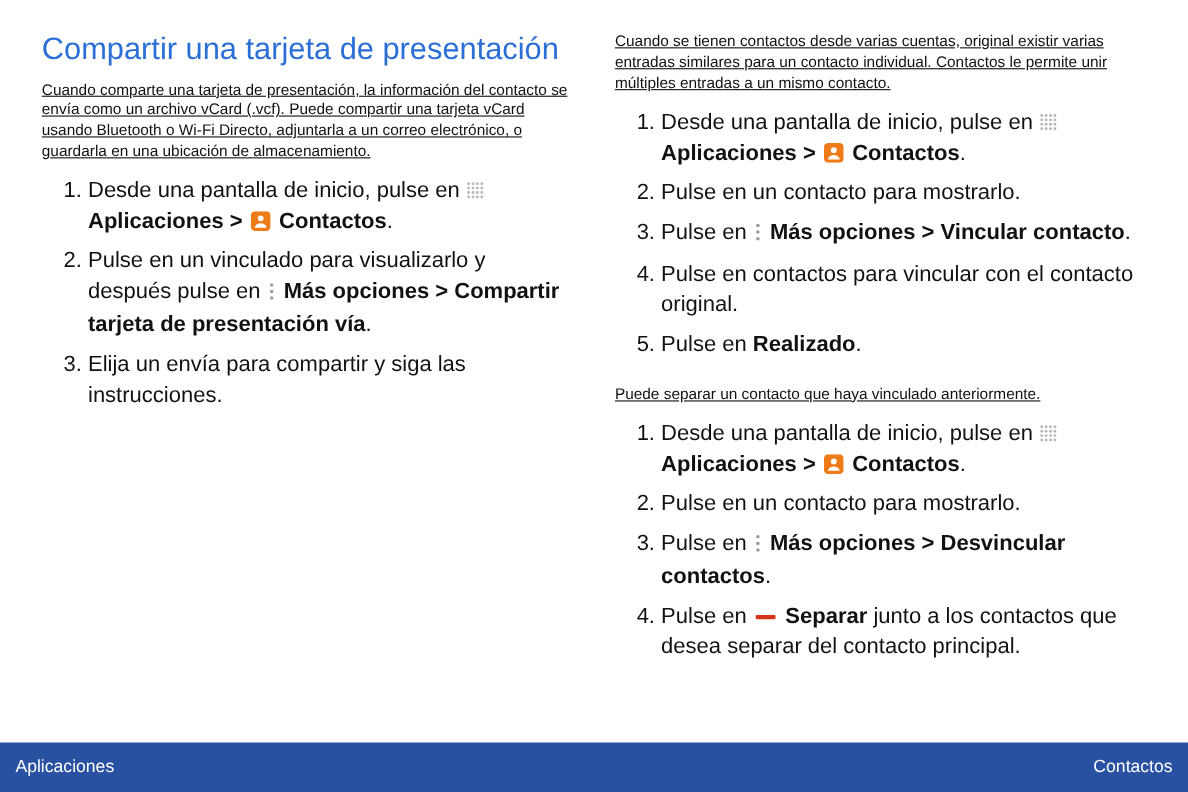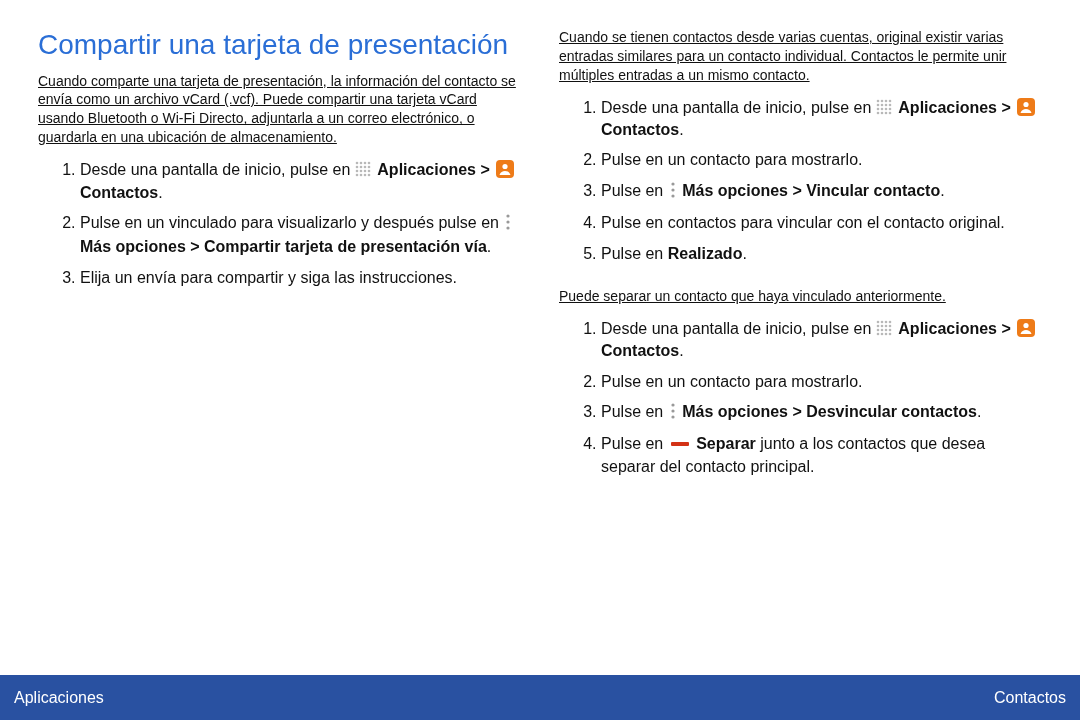--- a/index.html
+++ b/index.html
@@ -30,21 +30,21 @@
     }
     p.intro {
       font-size: 14px;
       color: #111;
       line-height: 1.35;
       margin-bottom: 12px;
       text-decoration: underline;
     }
     ol {
       padding-left: 42px;
-      font-size: 16px;
+      font-size: 20px;
       color: #111;
       line-height: 1.4;
       margin-bottom: 18px;
     }
     ol li {
       margin-bottom: 8px;
     }
     b { font-weight: 700; }
     .icon-grid {
       display: inline-block;

